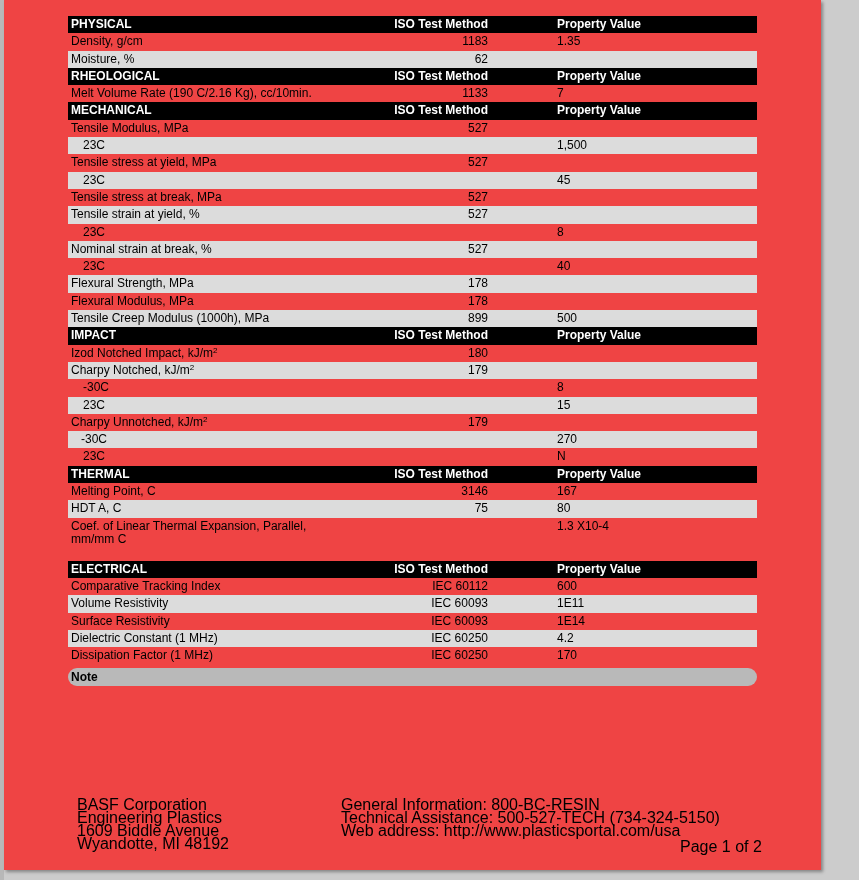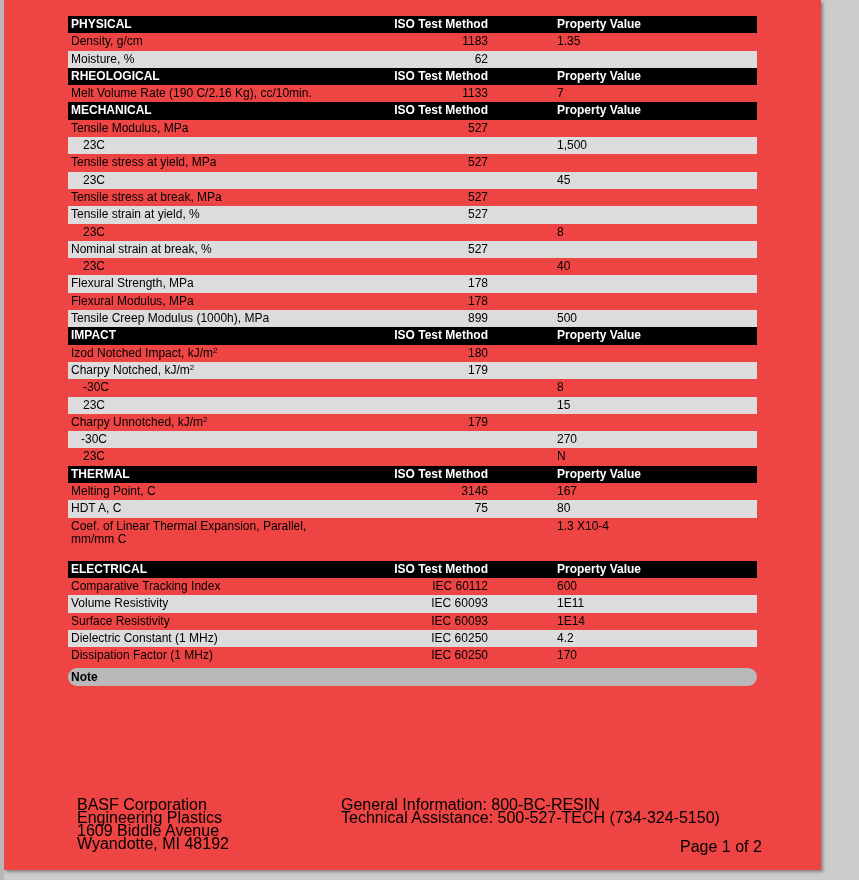--- a/index.html
+++ b/index.html
@@ -249,16 +249,17 @@
   <div class="footer left">
     <div>BASF Corporation</div>
     <div>Engineering Plastics</div>
     <div>1609 Biddle Avenue</div>
     <div>Wyandotte, MI 48192</div>
   </div>
 
   <div class="footer mid">
     <div>General Information: 800-BC-RESIN</div>
     <div>Technical Assistance: 500-527-TECH (734-324-5150)</div>
+    <div>Web address: http://www.plasticsportal.com/usa</div>
   </div>
 
   <div class="footer page-num">Page 1 of 2</div>
 </div>
 
 </body></html>

